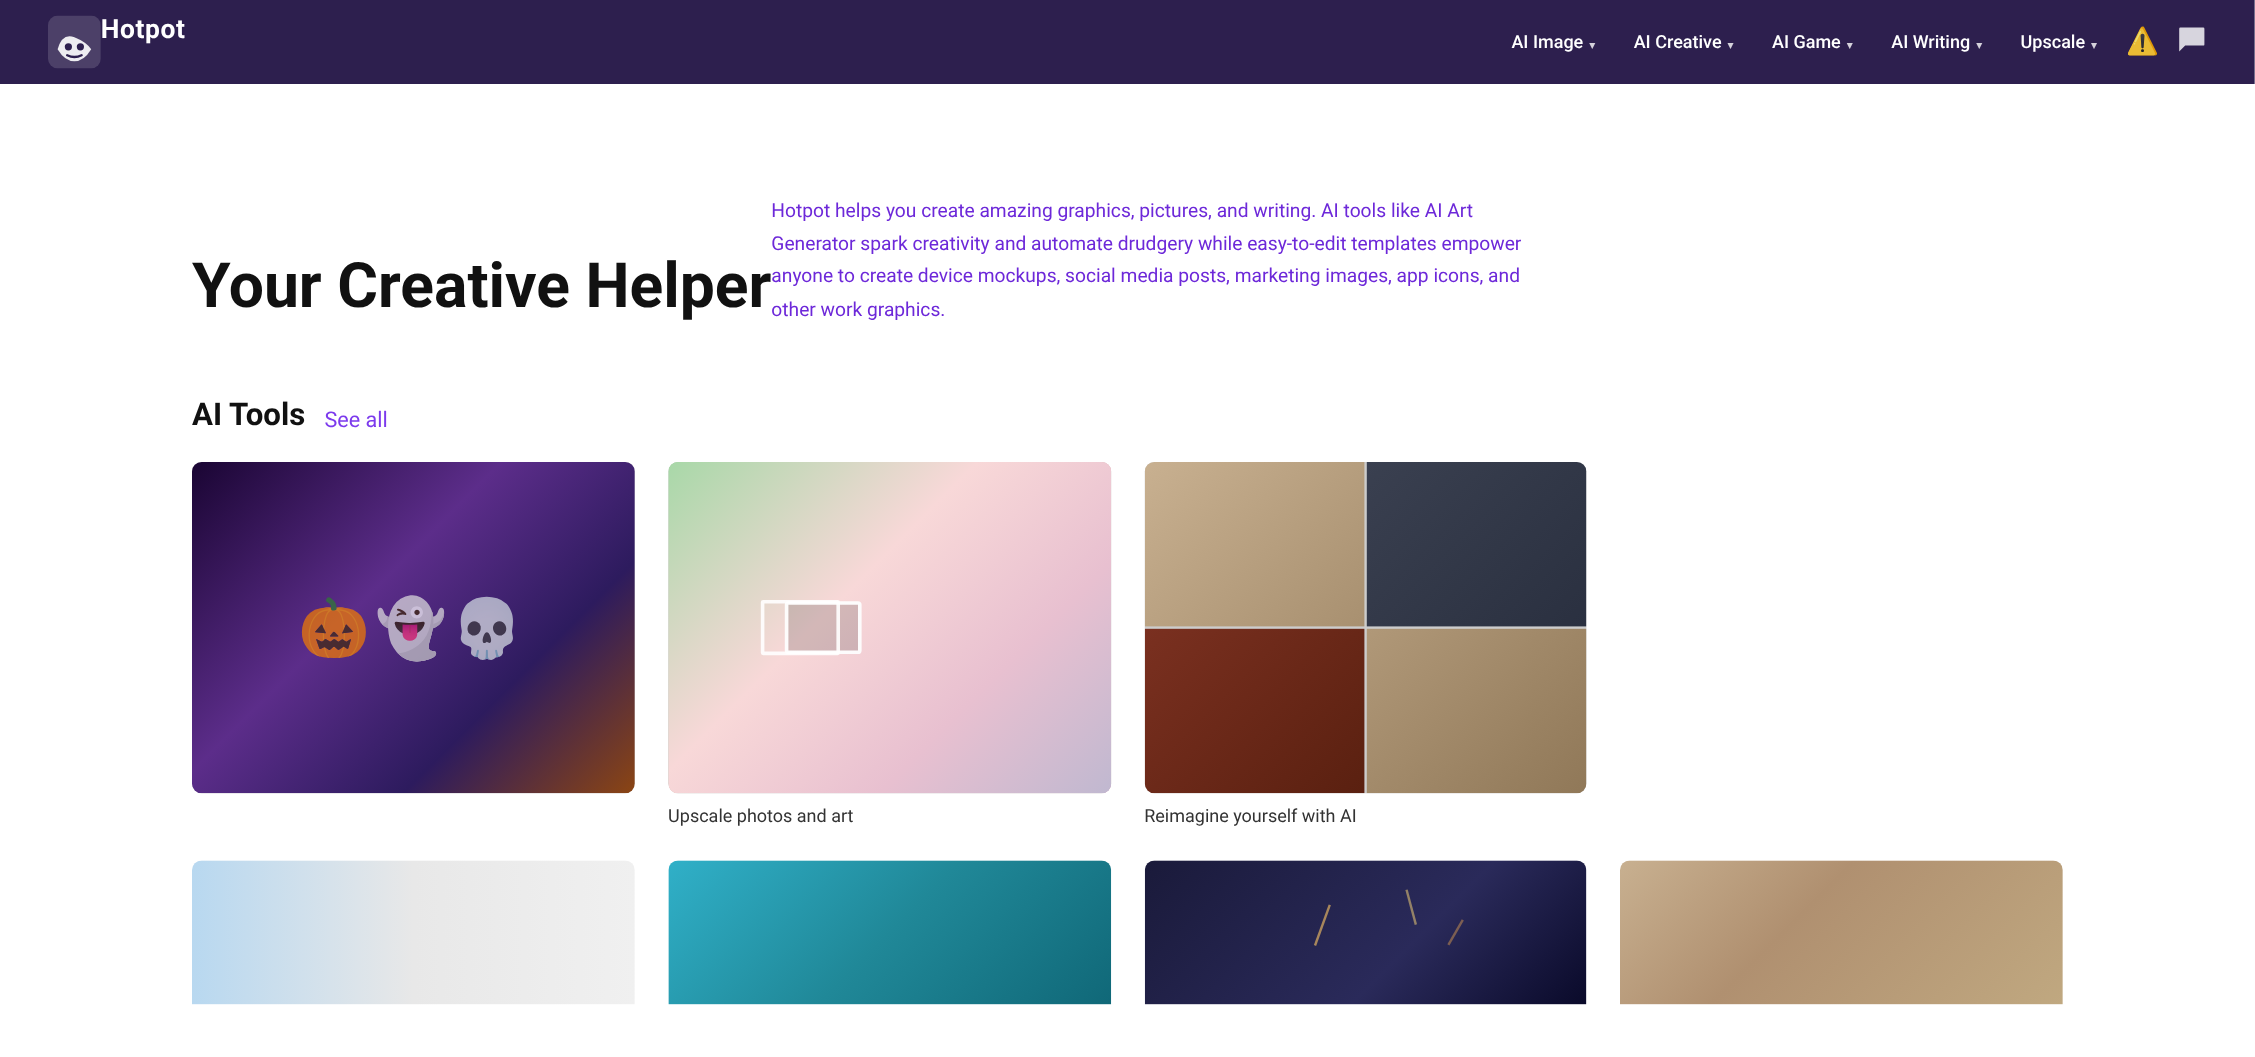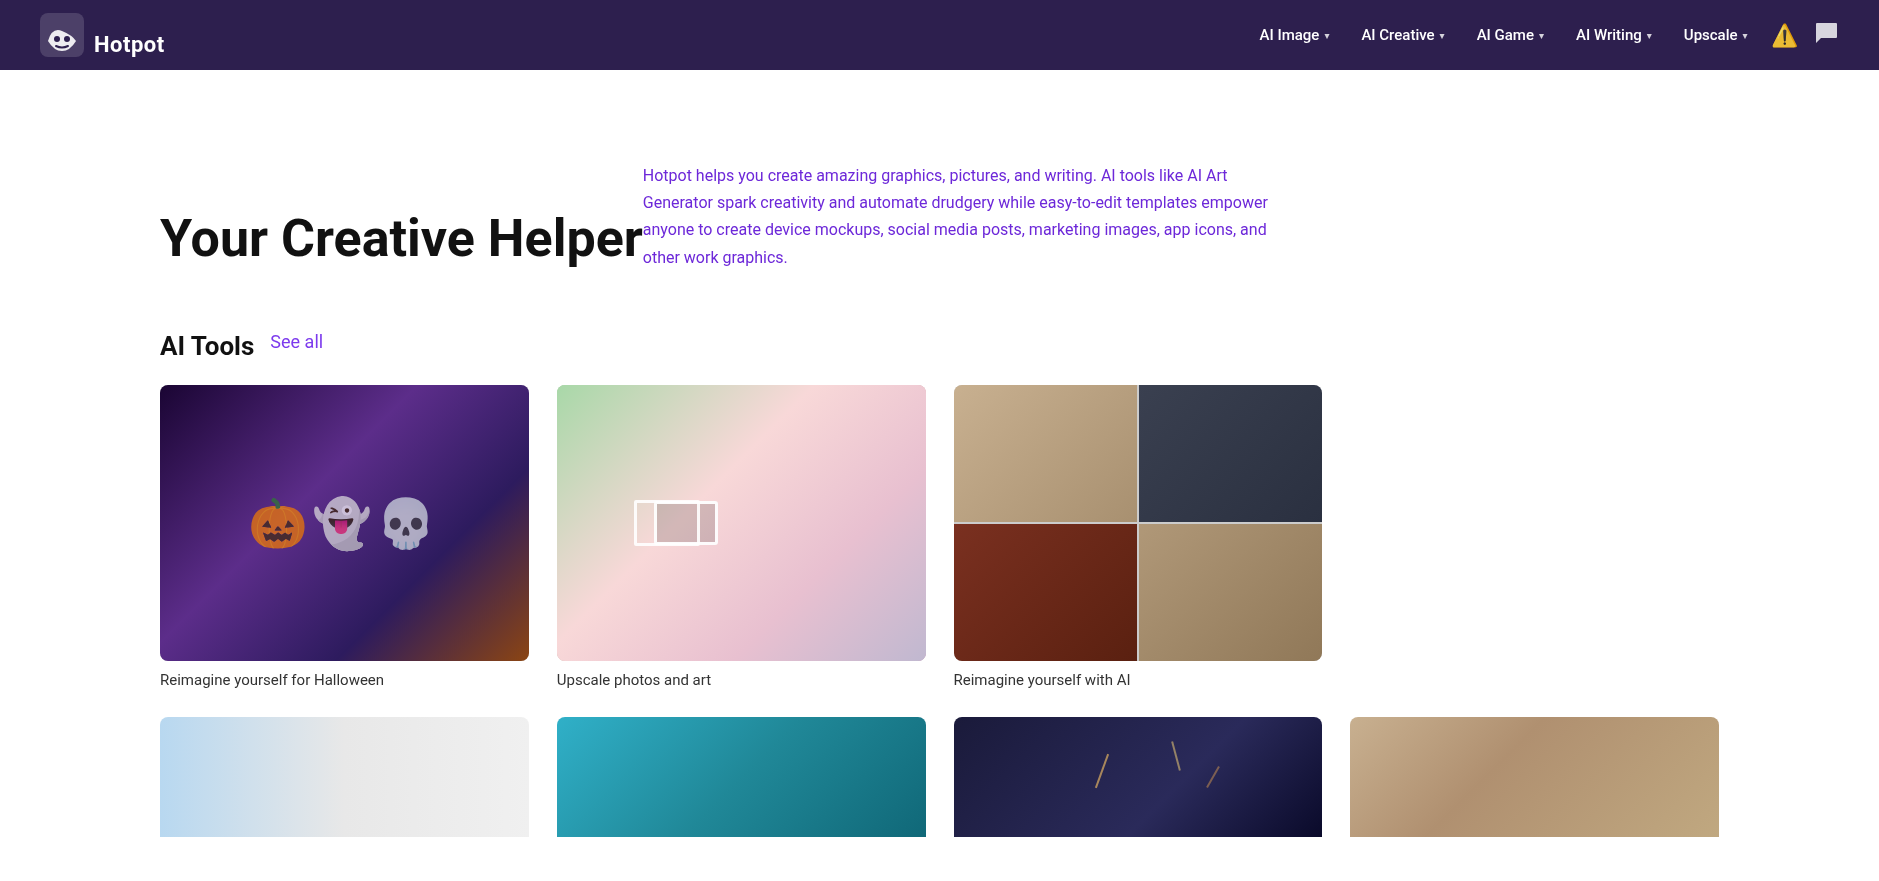--- a/index.html
+++ b/index.html
@@ -9,43 +9,42 @@
     nav {
       background: #2d1f4e;
       height: 70px;
       display: flex;
       align-items: center;
       padding: 0 40px;
       gap: 0;
     }
     .nav-logo {
       display: flex;
-      align-items: flex-end;
-      gap: 10px;
+      align-items: flex-start;
       margin-right: auto;
       cursor: pointer;
     }
     .nav-logo-icon {
       width: 44px;
       height: 44px;
     }
     .nav-logo-text {
       color: #fff;
       font-size: 22px;
       font-weight: 700;
       letter-spacing: 0.5px;
     }
     .nav-menu {
       display: flex;
       align-items: center;
       gap: 4px;
     }
     .nav-item {
       display: flex;
-      align-items: center;
+      align-items: flex-end;
       gap: 5px;
       color: #fff;
       font-size: 15px;
       font-weight: 500;
       padding: 8px 14px;
       cursor: pointer;
       border-radius: 4px;
       white-space: nowrap;
     }
     .nav-chevron {
@@ -85,21 +84,21 @@
       max-width: 640px;
       padding-top: 12px;
     }
 
     
     .tools-section {
       padding: 0 160px 40px 160px;
     }
     .tools-header {
       display: flex;
-      align-items: flex-start;
+      align-items: flex-end;
       gap: 16px;
       margin-bottom: 24px;
     }
     .tools-title {
       font-size: 26px;
       font-weight: 700;
       color: #111;
     }
     .tools-see-all {
       font-size: 18px;
@@ -273,21 +272,20 @@
     <h2 class="tools-title">AI Tools</h2>
     <a class="tools-see-all">See all</a>
   </div>
 
   <div class="tools-grid">
 
     <div class="tool-card">
       <div class="tool-card-image">
         <div class="img-collage-halloween"></div>
       </div>
-      <span class="tool-card-label">Reimagine yourself for Halloween</span>
     </div>
 
 
     <div class="tool-card">
       <div class="tool-card-image">
         <div class="img-collage-upscale">
           <div style="position:absolute;top:0;left:0;width:100%;height:100%;background:linear-gradient(135deg, #a8d8a8 0%, #f8d8d8 40%, #e8c0d0 70%, #c0b8d0 100%);"></div>
           <div style="position:absolute;top:50%;left:35%;transform:translate(-50%,-50%);width:64px;height:44px;border:3px solid rgba(255,255,255,0.95);border-radius:3px;background:rgba(0,0,0,0.15);"></div>
         </div>
       </div>

